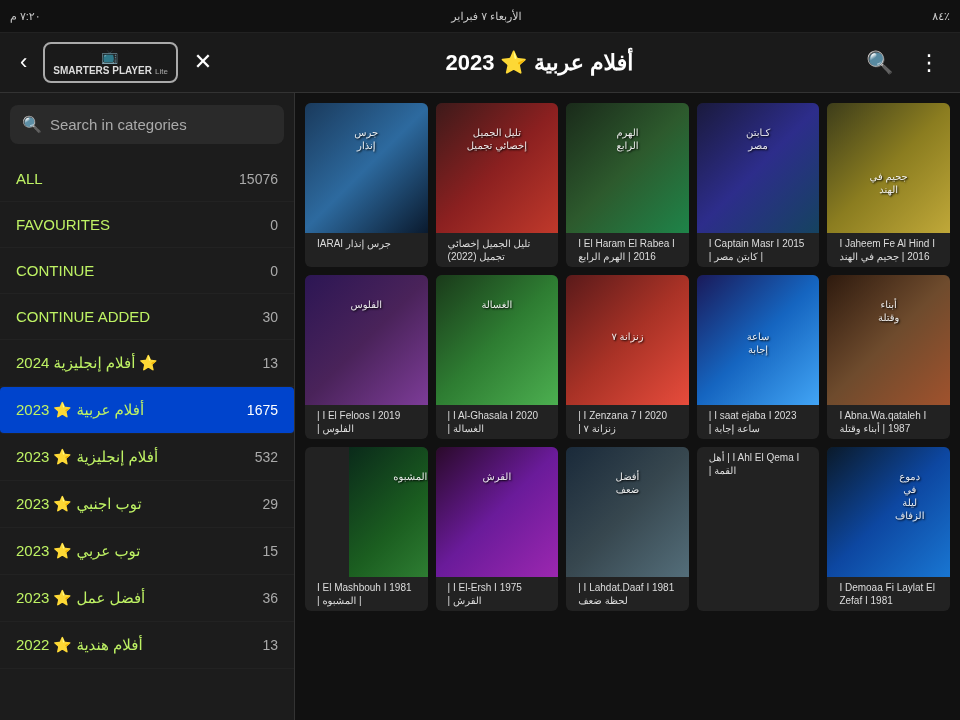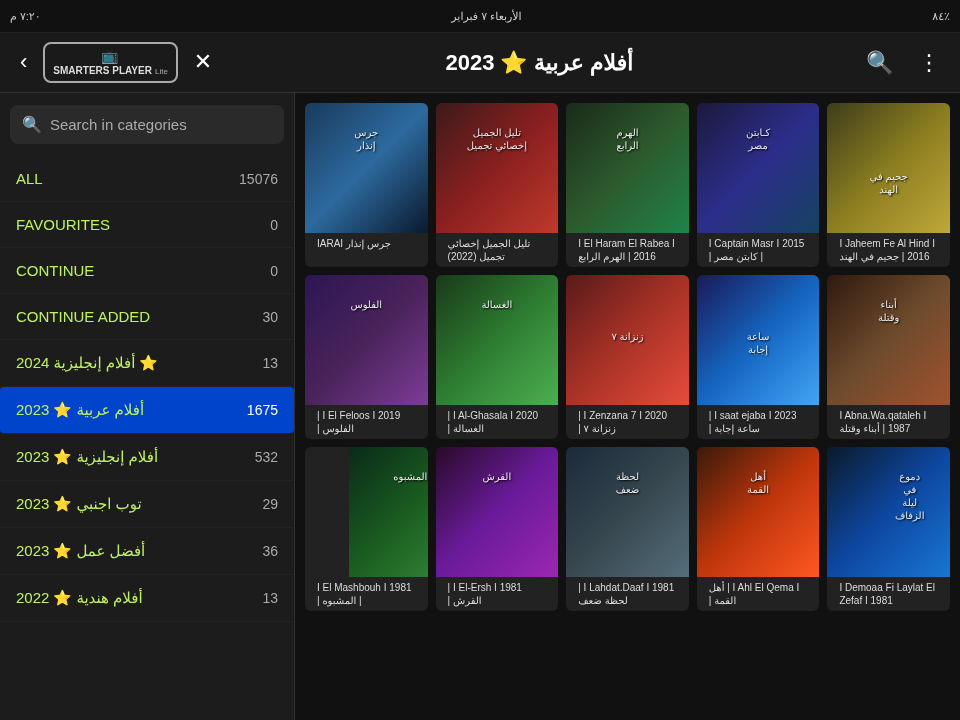--- a/index.html
+++ b/index.html
@@ -265,20 +265,24 @@
     </div>
         <div class="sidebar-item">
       <span class="sidebar-item-label">أفلام إنجليزية ⭐ 2023</span>
       <span class="sidebar-item-count">532</span>
     </div>
         <div class="sidebar-item">
       <span class="sidebar-item-label">توب اجنبي ⭐ 2023</span>
       <span class="sidebar-item-count">29</span>
     </div>
         <div class="sidebar-item">
+      <span class="sidebar-item-label">توب عربي ⭐ 2023</span>
+      <span class="sidebar-item-count">15</span>
+    </div>
+        <div class="sidebar-item">
       <span class="sidebar-item-label">أفضل عمل ⭐ 2023</span>
       <span class="sidebar-item-count">36</span>
     </div>
         <div class="sidebar-item">
       <span class="sidebar-item-label">أفلام هندية ⭐ 2022</span>
       <span class="sidebar-item-count">13</span>
     </div>
       </div>
   </div>
 
@@ -354,34 +358,30 @@
         <div class="movie-card">
           <div class="movie-poster-inner poster-11">
             <div class="poster-text-overlay" style="white-space: pre-line;">المشبوه</div>
           </div>
           <div class="movie-title">I El Mashbouh I 1981 | المشبوه |</div>
         </div>
         <div class="movie-card">
           <div class="movie-poster-inner poster-12">
             <div class="poster-text-overlay" style="white-space: pre-line;">القرش</div>
           </div>
-          <div class="movie-title">I El-Ersh I 1981 | القرش |</div>
+          <div class="movie-title">I El-Ersh I 1975 | القرش |</div>
         </div>
         <div class="movie-card">
           <div class="movie-poster-inner poster-13">
-            <div class="poster-text-overlay" style="white-space: pre-line;">لحظة
+            <div class="poster-text-overlay" style="white-space: pre-line;">أفضل
 ضعف</div>
           </div>
           <div class="movie-title">I Lahdat.Daaf I 1981 | لحظة ضعف</div>
         </div>
         <div class="movie-card">
-          <div class="movie-poster-inner poster-14">
-            <div class="poster-text-overlay" style="white-space: pre-line;">أهل
-القمة</div>
-          </div>
           <div class="movie-title">I Ahl El Qema I | أهل القمة |</div>
         </div>
         <div class="movie-card">
           <div class="movie-poster-inner poster-15">
             <div class="poster-text-overlay" style="white-space: pre-line; margin-left: 42px;">دموع في
 ليلة الزفاف</div>
           </div>
           <div class="movie-title">I Demoaa Fi Laylat El Zefaf I 1981</div>
         </div>
       </div>

